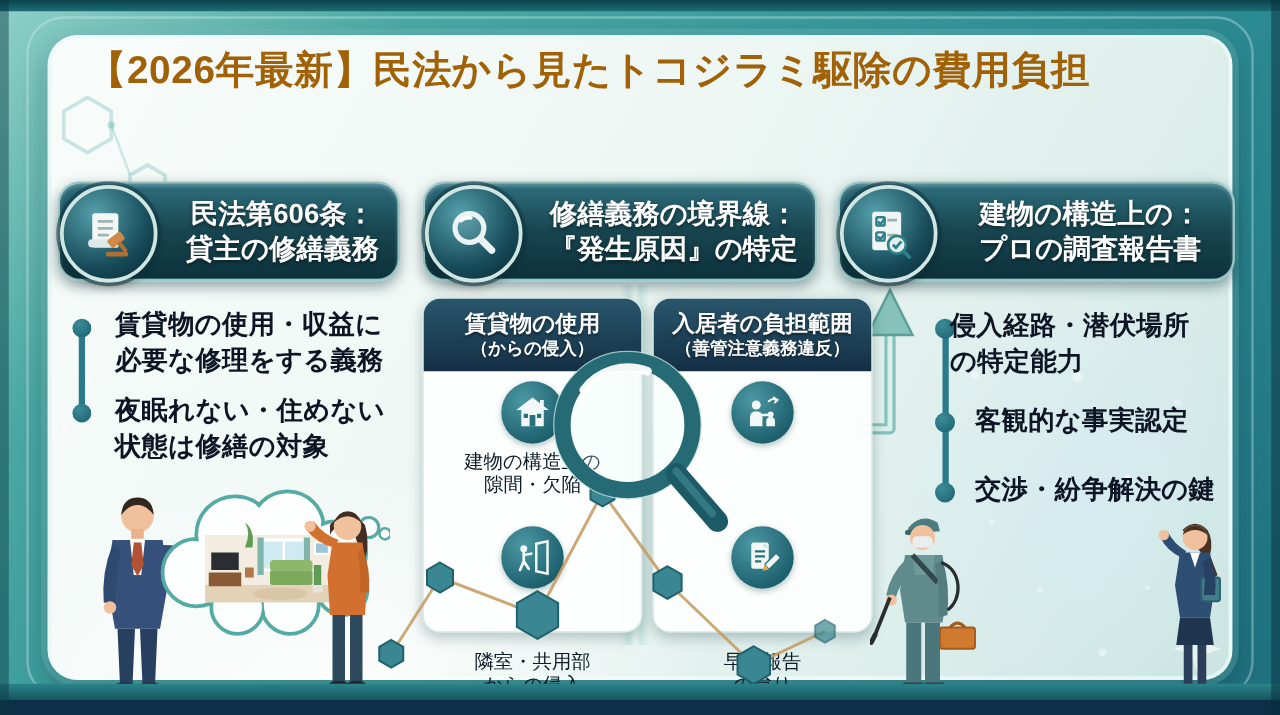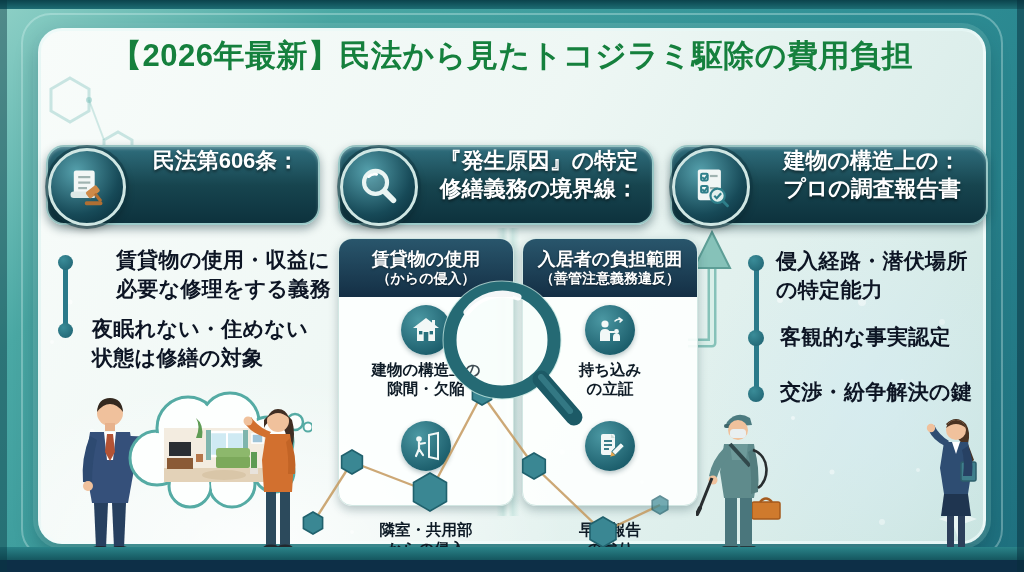--- a/index.html
+++ b/index.html
@@ -23,30 +23,30 @@
     background:linear-gradient(120deg,#f8fcfa 0%,#eef7f4 45%,#dceeeb 78%,#c9e4e0 100%);
     border:3px solid rgba(235,250,248,.75);
     box-shadow:0 0 0 5px rgba(125,195,190,.28), 0 10px 22px rgba(0,40,52,.35);
   }
   .canvas-glow{position:absolute;left:38px;top:300px;width:620px;height:244px;border-radius:24px;z-index:2;
     background:radial-gradient(70% 95% at 35% 100%, rgba(255,255,255,.8), rgba(255,255,255,0) 72%);}
   .canvas-glow-right{position:absolute;left:700px;top:230px;width:286px;height:314px;z-index:2;
     background:radial-gradient(80% 80% at 60% 55%, rgba(214,236,243,.65), rgba(214,236,243,0) 75%);}
 
   
-  .title{position:absolute;left:70px;top:36px;width:884px;text-align:center;z-index:7;
-    color:#15803d;font-weight:900;font-size:31px;line-height:1.32;letter-spacing:.5px;}
+  .title{position:absolute;left:70px;top:36px;width:884px;z-index:7;
+    color:#a16207;font-weight:900;font-size:31px;line-height:1.32;letter-spacing:.5px;}
   .title .t2{font-size:30px;}
 
   
   .badge{position:absolute;top:145px;height:80px;border-radius:18px;z-index:7;
     background:linear-gradient(180deg,#2f6e7d 0%,#17454f 50%,#0d323d 100%);
     border:2px solid rgba(175,220,216,.85);
     box-shadow:inset 0 2px 3px rgba(255,255,255,.25), 0 4px 10px rgba(5,40,50,.4);
-    display:flex;align-items:flex-start;}
+    display:flex;align-items:center;}
   .badge-text{margin-left:86px;flex:1;text-align:center;color:#fff;font-weight:800;font-size:22px;
     line-height:1.28;text-shadow:0 2px 3px rgba(0,0,0,.5);white-space:nowrap;}
   .badge-circle{position:absolute;left:0;top:1px;width:78px;height:78px;border-radius:50%;
     background:radial-gradient(circle at 35% 28%,#55a0ac,#174a58 62%,#0d3542 85%);
     border:3px solid #cfe6e3;box-shadow:0 0 0 3px rgba(15,55,66,.55),0 3px 8px rgba(0,0,0,.35);
     display:flex;align-items:center;justify-content:center;}
   #badge-1{left:46px;width:274px;}
   #badge-2{left:338px;width:316px;}
   #badge-3{left:670px;width:318px;}
 
@@ -69,21 +69,21 @@
   .card-header{height:58px;border-radius:13px 13px 0 0;background:linear-gradient(180deg,#29566c,#142f45);
     display:flex;flex-direction:column;align-items:center;justify-content:center;color:#fff;font-weight:800;
     text-shadow:0 1px 2px rgba(0,0,0,.5);}
   .card-header .h1{font-size:18px;line-height:1.15;}
   .card-header .h2{font-size:14px;line-height:1.2;}
   .card-item{position:absolute;left:0;right:0;display:flex;flex-direction:column;align-items:center;z-index:4;}
   .ci-1{top:66px;} .ci-2{top:182px;gap:44px;}
   .item-circle{width:50px;height:50px;border-radius:50%;
     background:radial-gradient(circle at 35% 30%,#4b98a3,#1c5e6c 75%);
     display:flex;align-items:center;justify-content:center;box-shadow:0 2px 5px rgba(10,50,60,.3);}
-  .item-label{margin-top:5px;text-align:center;font-weight:700;font-size:15.5px;line-height:1.25;
+  .item-label{margin-top:5px;text-align:center;font-weight:400;font-size:15.5px;line-height:1.25;
     color:#0e1b26;white-space:pre-line;}
 
   .deco{position:absolute;z-index:5;pointer-events:none;}
   .people{position:absolute;z-index:8;pointer-events:none;}
   .magnifier-big{position:absolute;left:420px;top:268px;z-index:6;pointer-events:none;}
   .arrow-up{position:absolute;left:630px;top:222px;z-index:3;pointer-events:none;}
   .bokeh{position:absolute;left:0;top:0;z-index:2;pointer-events:none;}
 </style>
 </head>
 <body>
@@ -157,34 +157,35 @@
         </g>
       <g transform="rotate(-38 25 24)">
         <rect x="19" y="21" width="12" height="7" rx="1.5" fill="#cf8a48"></rect>
         <rect x="24" y="27" width="3" height="9" rx="1" fill="#b06f33"></rect>
       </g>
       <rect x="18" y="33" width="16" height="3.5" rx="1.5" fill="#b06f33"></rect>
     </svg>
   </div>
   <div class="badge-text">
     <div>民法第606条：</div>
+    <div>貸主の修繕義務</div>
   </div>
 </div>
 
 <div class="badge" id="badge-2">
   <div class="badge-circle">
     <svg width="46" height="46" viewBox="0 0 40 40">
       <circle cx="17" cy="16" r="10" fill="rgba(255,255,255,.08)" stroke="#eaf5f3" stroke-width="3.6"></circle>
       <path d="M11 11 a8 8 0 0 1 7 -2" stroke="#ffffff" stroke-width="2.4" fill="none" stroke-linecap="round"></path>
       <line x1="25" y1="24" x2="32.5" y2="31.5" stroke="#eaf5f3" stroke-width="5" stroke-linecap="round"></line>
     </svg>
   </div>
   <div class="badge-text">
+    <div>修繕義務の境界線：</div>
     <div>『発生原因』の特定</div>
-    <div>修繕義務の境界線：</div>
   </div>
 </div>
 
 <div class="badge" id="badge-3">
   <div class="badge-circle">
     <svg width="44" height="44" viewBox="0 0 40 40">
       <rect x="8" y="4" width="21" height="28" rx="2" fill="#f0f6f5"></rect>
       <rect x="11" y="8" width="6" height="6" rx="1" fill="none" stroke="#2e7f8a" stroke-width="1.8"></rect>
       <path d="M12 11 l2 2 l3 -4" stroke="#2e7f8a" stroke-width="1.8" fill="none"></path>
       <line x1="19" y1="10" x2="26" y2="10" stroke="#9fb3b1" stroke-width="2"></line>
@@ -198,30 +199,30 @@
   </div>
   <div class="badge-text">
     <div>建物の構造上の：</div>
     <div>プロの調査報告書</div>
   </div>
 </div>
 
 <div class="vline" style="left:63px;top:262px;height:72px;"></div>
 <div class="dot" style="left:58px;top:255px;width:15px;height:15px;"></div>
 <div class="dot" style="left:58px;top:323px;width:15px;height:15px;"></div>
-<div class="bullet" style="left:92px;top:246px;width:250px;margin-left:24px;">賃貸物の使用・収益に
+<div class="bullet" style="left:92px;top:246px;width:250px;">賃貸物の使用・収益に
 必要な修理をする義務</div>
 <div class="bullet" style="left:92px;top:315px;width:250px;">夜眠れない・住めない
 状態は修繕の対象</div>
 
 <div class="vline" style="left:754px;top:262px;height:132px;"></div>
 <div class="dot" style="left:748px;top:255px;width:16px;height:16px;"></div>
 <div class="dot" style="left:748px;top:330px;width:16px;height:16px;"></div>
 <div class="dot" style="left:748px;top:386px;width:16px;height:16px;"></div>
-<div class="bullet" style="left:776px;top:247px;width:215px;">侵入経路・潜伏場所
+<div class="bullet" style="left:760px;top:247px;width:215px;">侵入経路・潜伏場所
 の特定能力</div>
 <div class="bullet" style="left:780px;top:323px;width:215px;">客観的な事実認定</div>
 <div class="bullet" style="left:780px;top:378px;width:215px;">交渉・紛争解決の鍵</div>
 
 <div class="center-bar"></div>
 
 <svg class="arrow-up" width="110" height="230" viewBox="0 0 110 230">
   <path d="M58 121 L82 121 L82 42" fill="none" stroke="#86c2b9" stroke-width="9" stroke-linejoin="round"></path>
   <path d="M58 121 L82 121 L82 42" fill="none" stroke="#d9efe9" stroke-width="4" stroke-linejoin="round"></path>
   <polygon points="82,10 64,46 100,46" fill="#86c2b9" stroke="#5d9e96" stroke-width="2"></polygon>
@@ -268,22 +269,20 @@
     <div class="item-circle">
       <svg width="30" height="30" viewBox="0 0 30 30">
         <circle cx="10" cy="9" r="3.6" fill="#f2f8f7"></circle>
         <path d="M5 26 l0 -7 q0 -5 5 -5 q5 0 5 5 l0 7 z" fill="#f2f8f7"></path>
         <circle cx="21.5" cy="16.5" r="2.4" fill="#f2f8f7"></circle>
         <path d="M18 26 l0 -4 q0 -3.4 3.5 -3.4 q3.5 0 3.5 3.4 l0 4 z" fill="#f2f8f7"></path>
         <path d="M14 17 l5 0" stroke="#f2f8f7" stroke-width="2" stroke-linecap="round"></path>
         <path d="M20 6 q3 -3 6 -1 M24 3 l3 2 l-2 2" stroke="#f2f8f7" stroke-width="1.6" fill="none" stroke-linecap="round"></path>
       </svg>
     </div>
-    <div class="item-label">持ち込み
-の立証</div>
   </div>
   <div class="card-item ci-2">
     <div class="item-circle">
       <svg width="30" height="30" viewBox="0 0 30 30">
         <rect x="6" y="3" width="14" height="21" rx="2" fill="#f2f8f7"></rect>
         <path d="M16 3 l4 4 l-4 0 z" fill="#cfdedb"></path>
         <g stroke="#27707d" stroke-width="1.8">
             <line x1="9" y1="10" x2="17" y2="10"></line>
             <line x1="9" y1="14" x2="17" y2="14"></line>
             <line x1="9" y1="18" x2="14" y2="18"></line>

